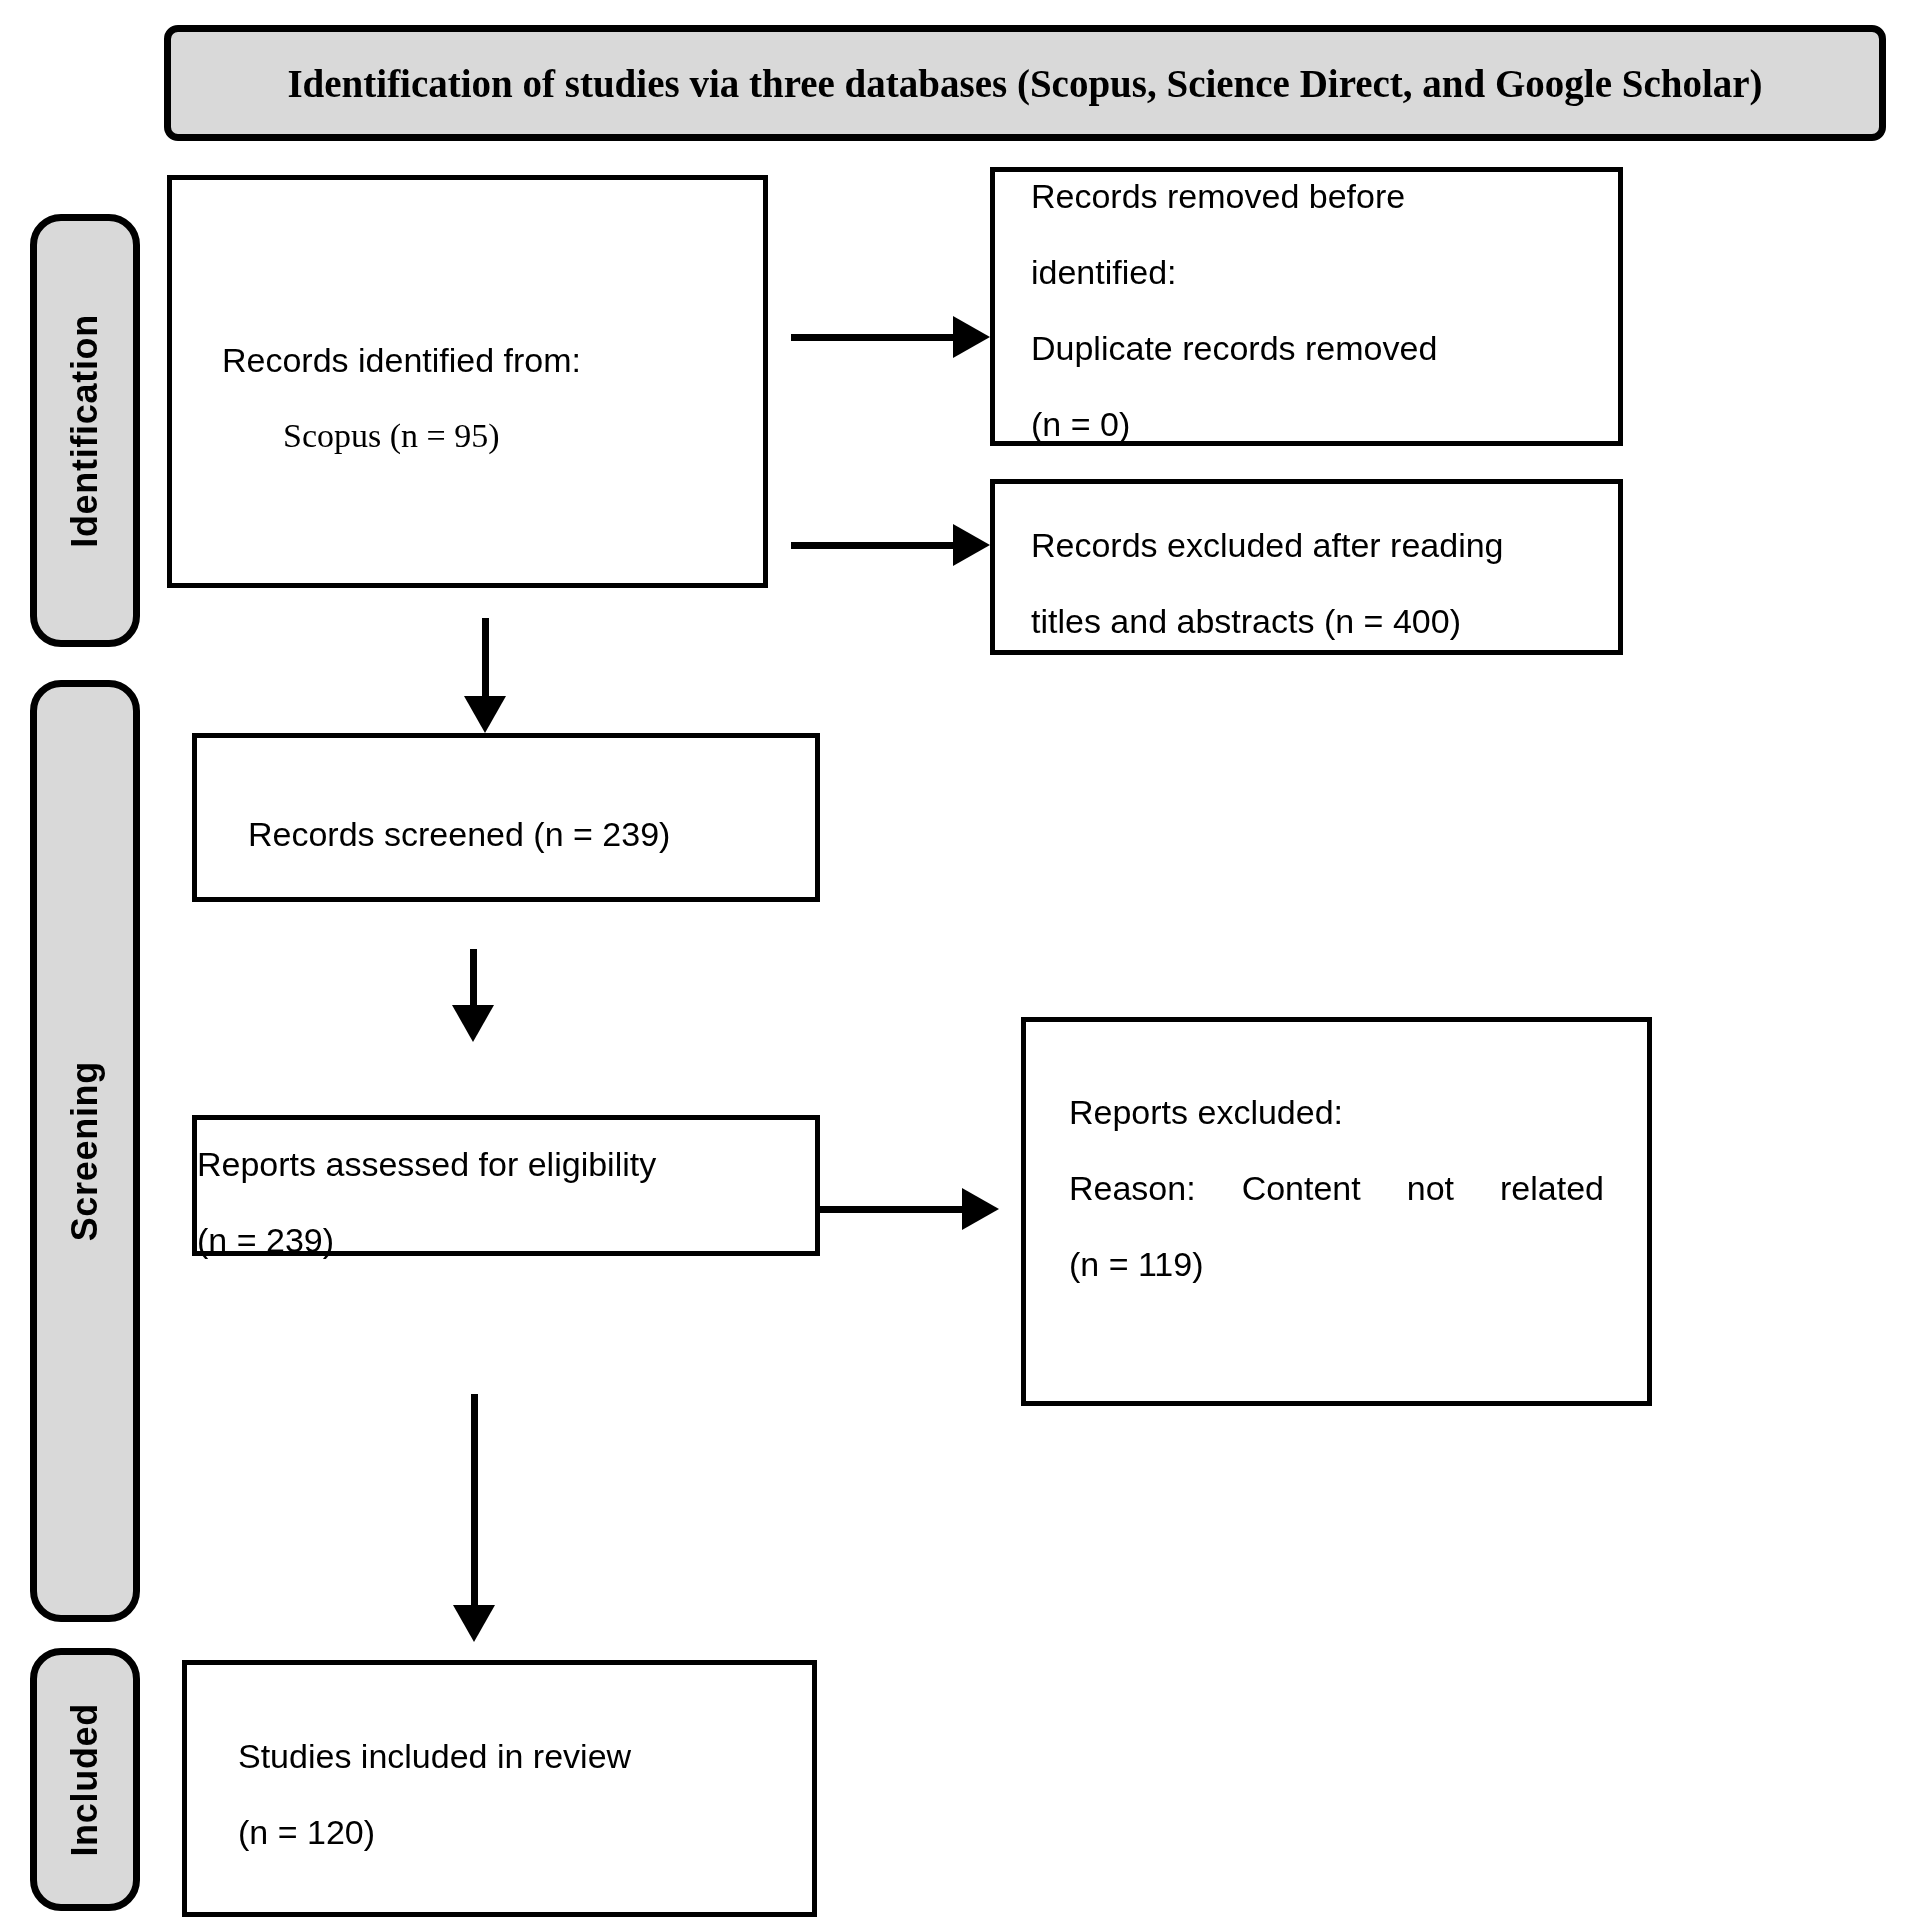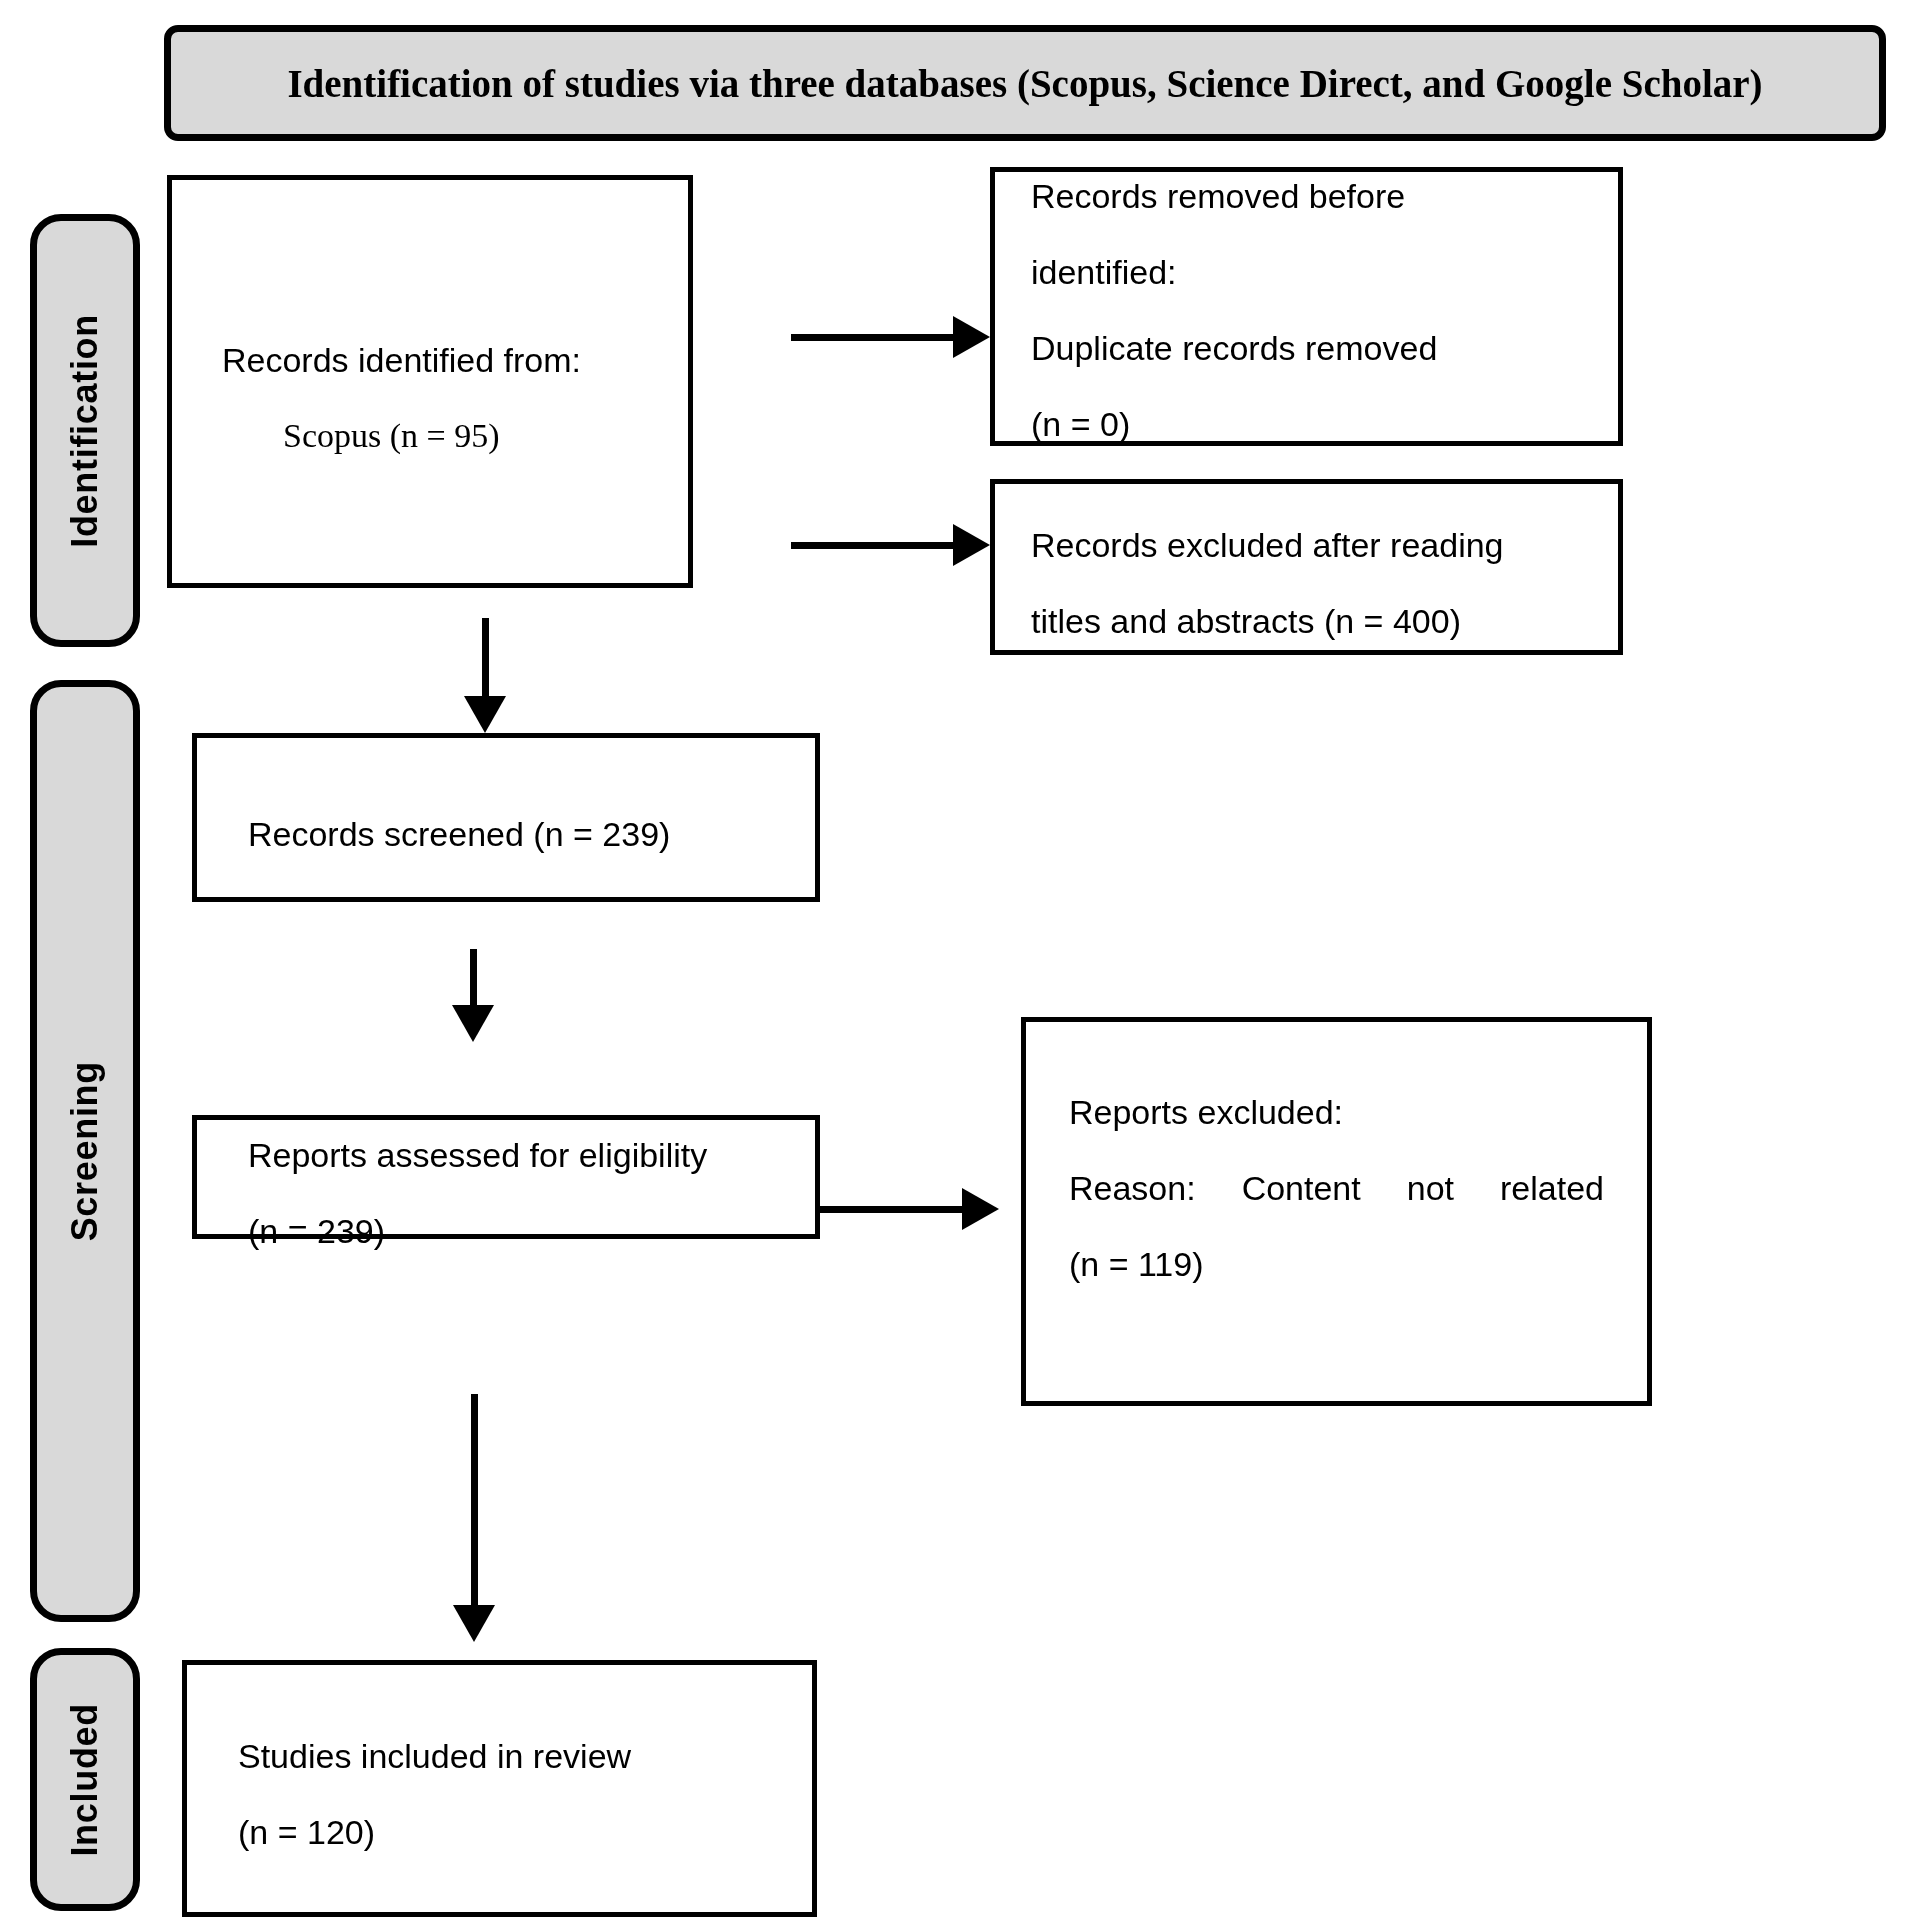--- a/index.html
+++ b/index.html
@@ -60,25 +60,25 @@
     line-height: 44px;
   }
   .fbox .line { white-space: nowrap; margin-top: 32px; }
   .indented { padding-left: 61px; font-family: Liberation Serif, serif; }
   .justify-line {
     display: flex;
     justify-content: space-between;
     width: 100%;
   }
 
-  #box-identified       { left: 167px;  top: 175px;  width: 526px; height: 413px; padding-left: 50px;  padding-right: 14.3px; }
+  #box-identified       { left: 167px;  top: 175px;  width: 601px; height: 413px; padding-left: 50px;  padding-right: 14.3px; }
   #box-removed          { left: 990px; top: 167px;  width: 633px; height: 279px; padding-left: 36px;  padding-right: 14.3px; padding-bottom: 26px; }
   #box-excluded-titles  { left: 990px; top: 479px;  width: 633px; height: 176px; padding-left: 36px;  padding-right: 14.3px; }
   #box-screened         { left: 192px;  top: 733px; width: 628px; height: 169px; padding-left: 51px;  padding-right: 14.3px; }
-  #box-assessed         { left: 192px;  top: 1115px; width: 628px; height: 124px; padding-left: 51px;  padding-right: 14.3px; }
+  #box-assessed         { left: 192px;  top: 1115px; width: 628px; height: 141px;  padding-right: 14.3px; }
   #box-reports-excluded { left: 1021px; top: 1017px; width: 631px; height: 389px; padding-left: 43px;  padding-right: 43px; padding-bottom: 79px; }
   #box-included         { left: 182px;  top: 1660px; width: 635px; height: 257px; padding-left: 51px;  padding-right: 14.3px; padding-bottom: 22px; }
 
   
   .arrow-h {
     position: absolute;
     height: 7.1px;
     background: #000000;
   }
   .arrow-h::after {

